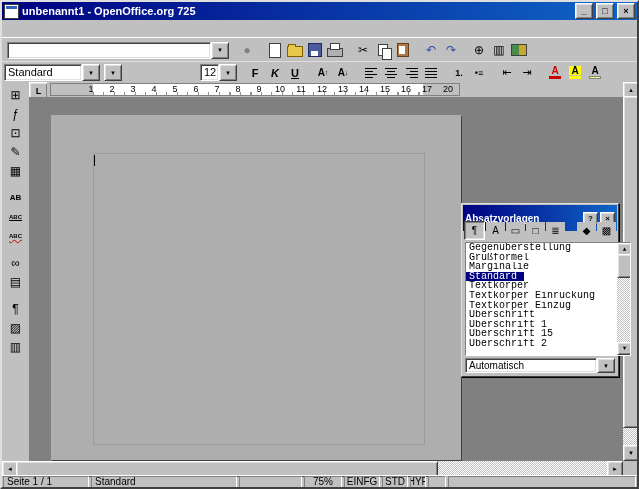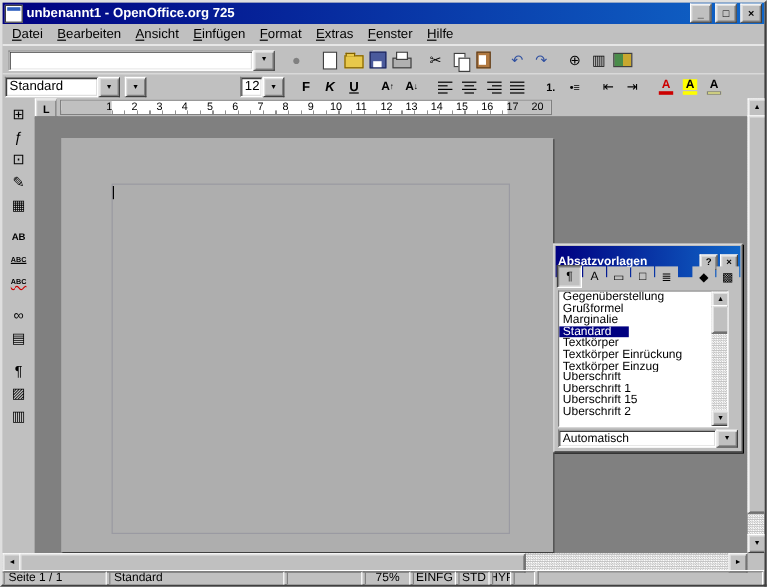--- a/index.html
+++ b/index.html
@@ -97,51 +97,41 @@
   .stylist{left:459px;top:201px;width:156px;height:172px;background:#c0c0c0;
            border:1px solid;border-color:#dfdfdf #404040 #404040 #dfdfdf;
            box-shadow:1px 1px 0 #000;z-index:50;}
   .stitle{position:absolute;left:1px;top:1px;right:1px;height:26px;display:flex;align-items:center;gap:2px;
           padding:0 2px;background:linear-gradient(90deg,#000080,#1066c8);color:#fff;}
   .stitle .t{flex:1;font-size:10px;font-weight:bold;white-space:nowrap;}
   .swbtn{width:13px;height:11px;display:flex;align-items:center;justify-content:center;font-size:8px;font-weight:bold;color:#000;}
   .stoolbar{position:absolute;left:2px;top:17px;right:2px;height:19px;display:flex;align-items:center;gap:1px;}
   .stoolbar .tbtn{width:19px;height:17px;min-width:0;font-size:10px;}
   .spacer{flex:1;}
-  .slist{position:absolute;left:3px;top:38px;width:142px;height:114px;background:#fff;
-         border:1px solid;border-color:#808080 #ffffff #ffffff #808080;box-sizing:border-box;overflow:hidden;}
+  .slist{position:absolute;left:3px;top:38px;width:166px;height:114px;background:#fff;
+         border:1px solid;border-color:#808080 #ffffff #ffffff #808080;box-sizing:border-box;overflow:hidden;font-family:Liberation Mono, monospace;}
   .sitem{font-size:10px;line-height:9.6px;padding:0 2px 0 3px;white-space:nowrap;overflow:hidden;width:131px;box-sizing:border-box;}
   .sitem.selected{background:#000080;color:#fff;width:58px;}
   .lscroll{position:absolute;right:0;top:0;width:13px;height:112px;background:repeating-conic-gradient(#fff 0 25%,#c0c0c0 0 50%) 0 0/2px 2px;}
   .lscroll .sbtn{width:13px;height:11px;}
   .scombo{position:absolute;left:3px;top:154px;width:150px;height:15px;}
 </style>
 </head>
 <body>
 
 <div class="win">
 
   <div class="abs titlebar">
     <span class="appicon"></span>
     <span class="t">unbenannt1 - OpenOffice.org 725</span>
     <span class="wbtn raised">_</span>
     <span class="wbtn raised">□</span>
     <span class="wbtn raised">×</span>
   </div>
 
-  <div class="abs menubar">
-    <span class="mitem">Datei</span>
-    <span class="mitem">Bearbeiten</span>
-    <span class="mitem">Ansicht</span>
-    <span class="mitem">Einfügen</span>
-    <span class="mitem">Format</span>
-    <span class="mitem">Extras</span>
-    <span class="mitem">Fenster</span>
-    <span class="mitem">Hilfe</span>
-  </div>
 
   <div class="abs funcbar">
     <div class="combo" style="width:222px;">
       <span class="txt field"></span>
       <span class="cbtn raised">▼</span>
     </div>
     <span class="tbtn gap">
         <span class="glyph gray">●</span>
       </span>
     <span class="tbtn gap">

